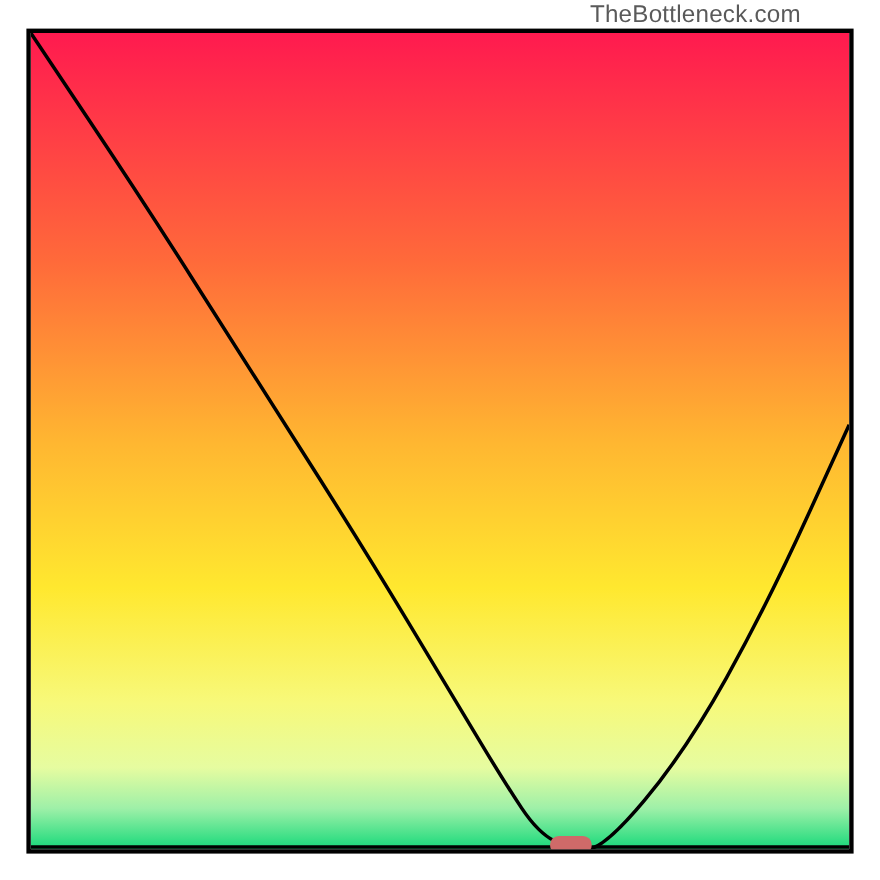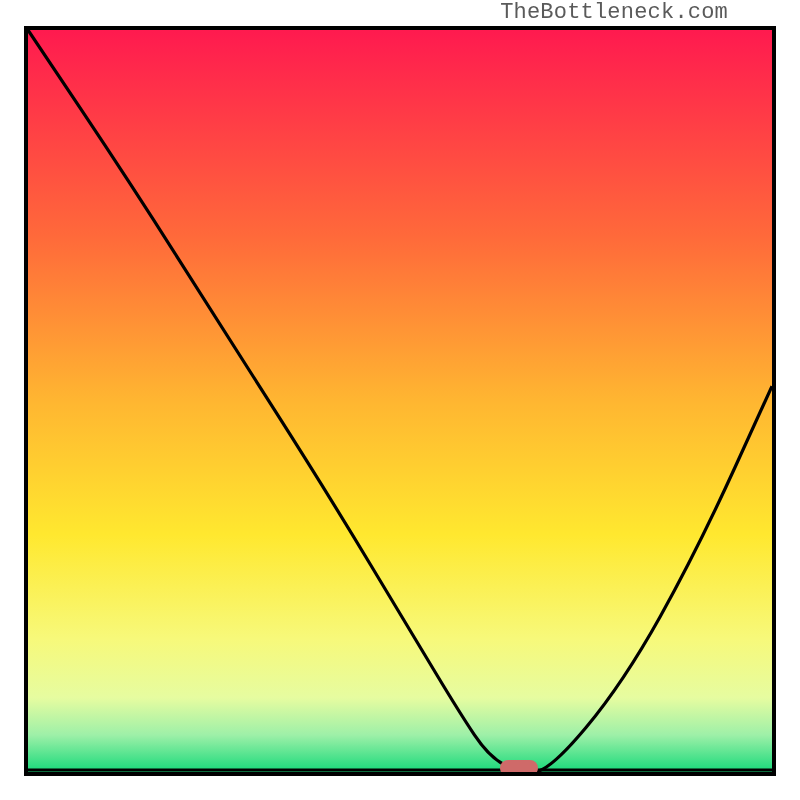--- a/index.html
+++ b/index.html
@@ -7,21 +7,20 @@
     padding: 0;
     width: 800px;
     height: 800px;
     background: #ffffff;
     font-family: Arial, sans-serif;
   }
   .container {
     position: relative;
     width: 740px;
     height: 800px;
-    font-family: Liberation Mono, monospace;
   }
   .watermark {
     position: absolute;
     top: 0px;
     right: 12px;
     font-size: 22px;
     color: #5a5a5a;
     font-weight: 500;
     letter-spacing: 0.2px;
     z-index: 10;

